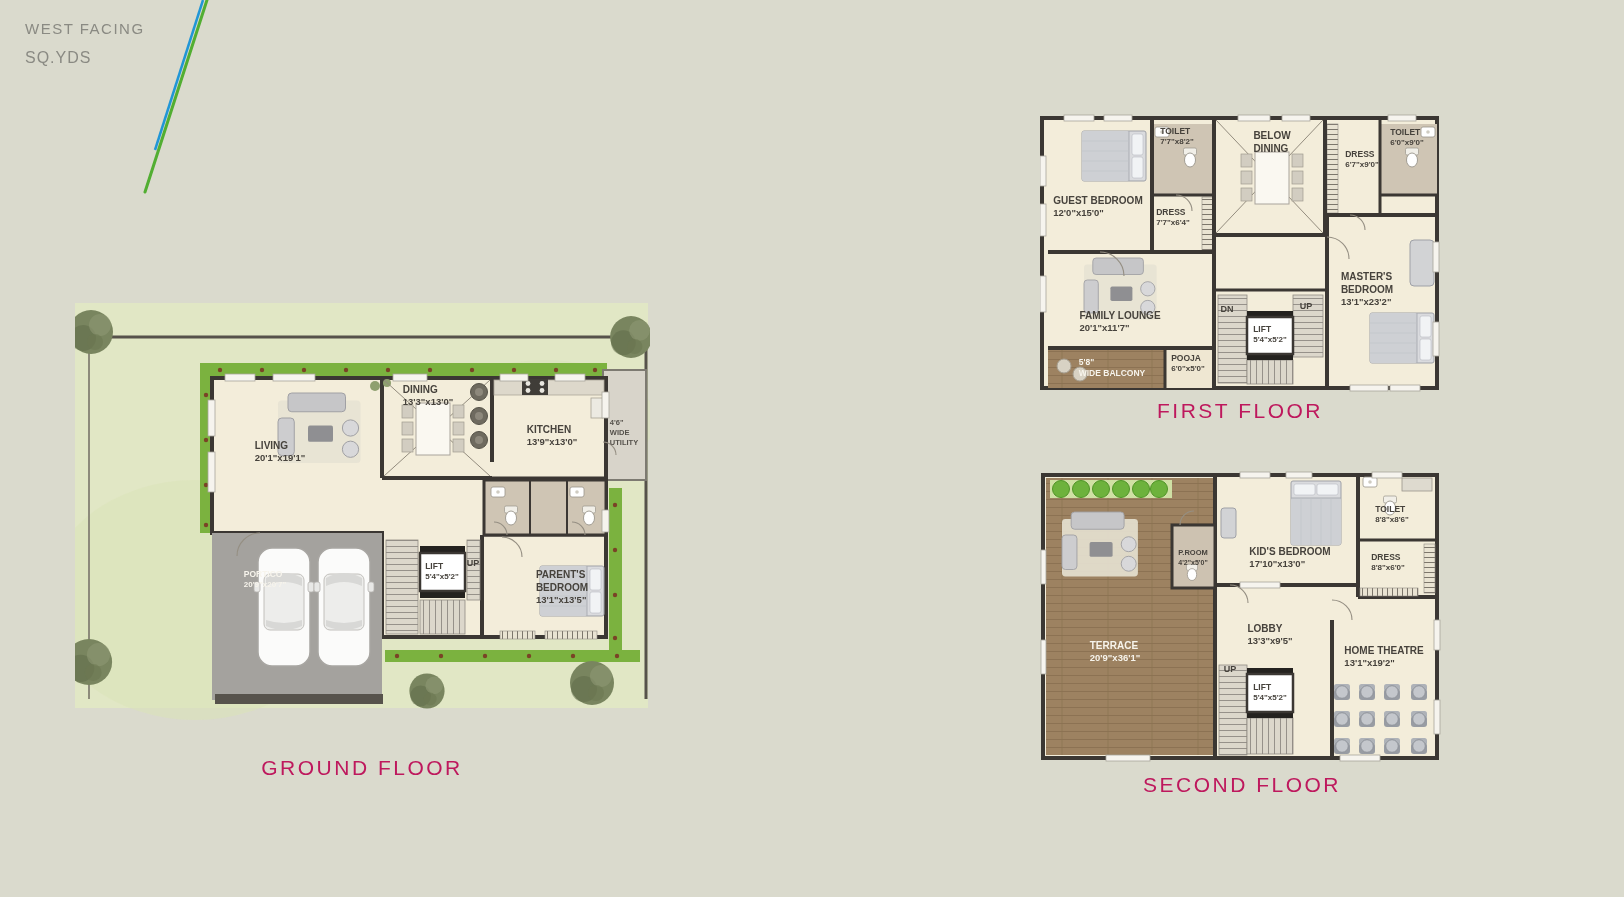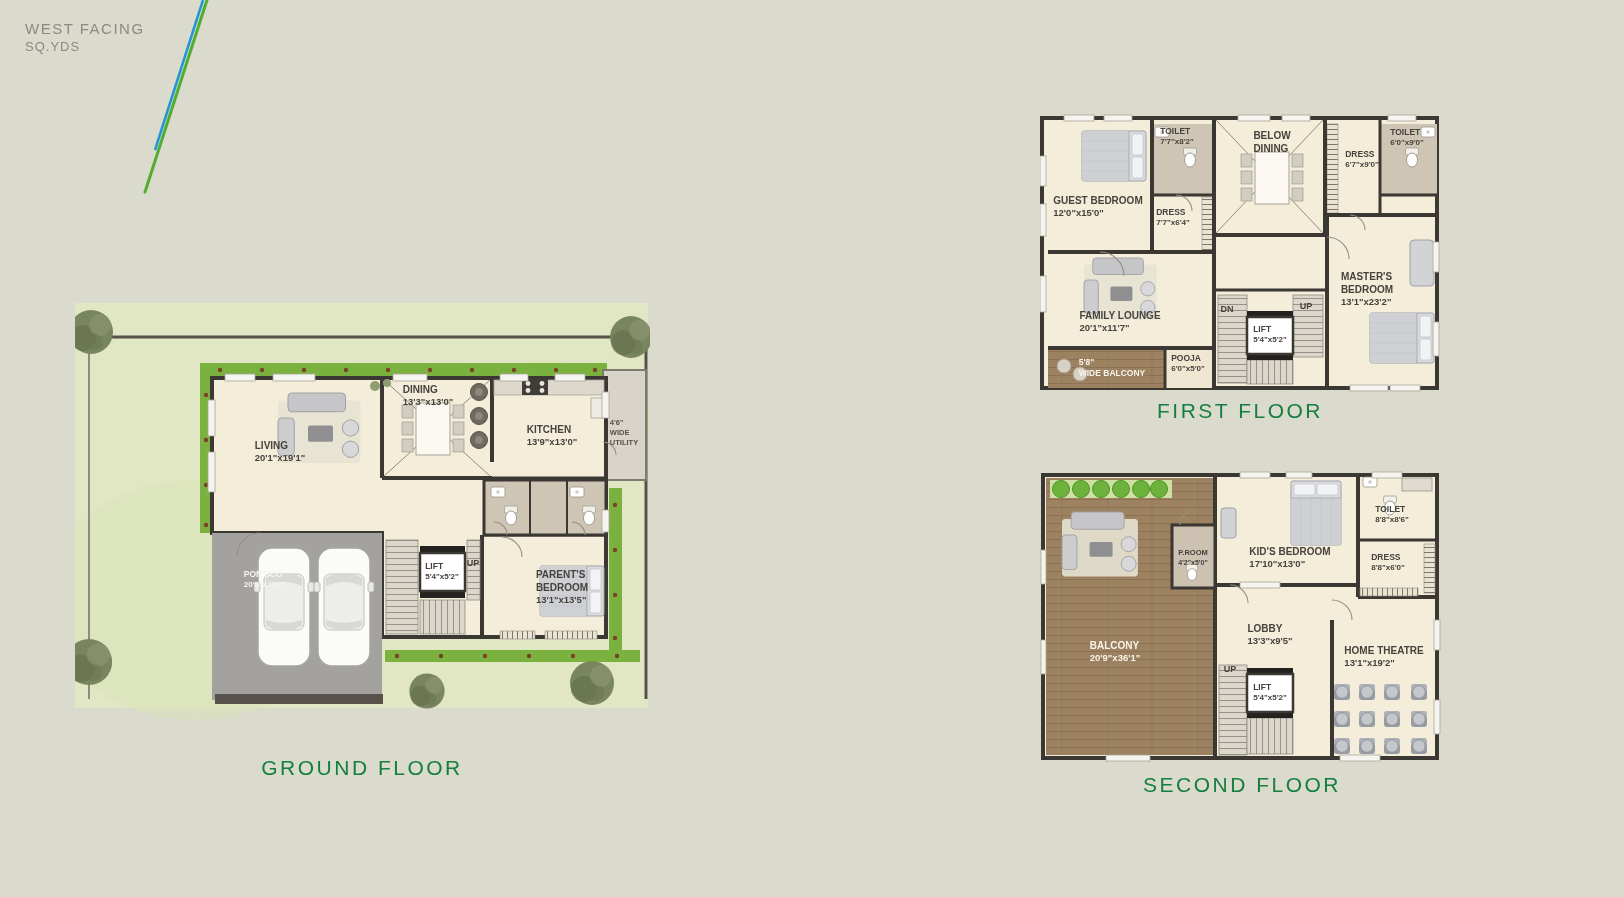--- a/index.html
+++ b/index.html
@@ -2,34 +2,34 @@
 <html><head>
 <meta charset="utf-8">
 <style>
   html,body{margin:0;padding:0;}
   body{width:1624px;height:897px;background:#dadacd;position:relative;overflow:hidden;
        font-family:"Liberation Sans",sans-serif;}
   .page{position:absolute;left:0;top:0;width:1538px;height:897px;}
   .brand{position:absolute;left:25px;top:20px;color:#8a8a83;z-index:6;}
   .brand .facing{font-size:15px;letter-spacing:1.5px;}
   .brand .num{font-size:72px;font-weight:100;line-height:1.02;color:#90908a;letter-spacing:5px;}
-  .brand .unit{font-size:13px;letter-spacing:1px;margin-top:2px;}
+  .brand .unit{font-size:16px;letter-spacing:1px;margin-top:12px;}
   .accent{position:absolute;left:138px;top:0;z-index:5;}
   .plan{position:absolute;z-index:2;}
   .plan svg{position:absolute;left:0;top:0;}
   .lbl{position:absolute;transform:translate(-50%,-50%);text-align:left;color:#46423c;
        font-weight:bold;font-size:10px;line-height:1.3;white-space:nowrap;z-index:5;}
   .lbl .nm{display:block;}
   .lbl .dim{display:block;font-size:9.5px;}
   .lbl.sm{font-size:8.5px;} .lbl.sm .dim{font-size:8px;}
   .lbl.xs{font-size:7.5px;} .lbl.xs .dim{font-size:7px;}
   .lbl.white{color:#f7f4ec;}
   .dirlbl{position:absolute;transform:translate(-50%,-50%);font-weight:bold;font-size:9px;
           color:#46423c;z-index:5;white-space:nowrap;}
-  .floor-title{position:absolute;transform:translateX(-50%);font-size:21px;color:#15803d;
+  .floor-title{position:absolute;transform:translateX(-50%);font-size:21px;color:#be185d;
           letter-spacing:2.5px;white-space:nowrap;z-index:5;}
 </style>
 </head>
 <body>
 
 <div class="page">
 
 <svg width="0" height="0" style="position:absolute" aria-hidden="true">
 <defs>
   <pattern id="pt-tread" width="6" height="6" patternUnits="userSpaceOnUse">
@@ -481,21 +481,21 @@
           <rect x="332" y="12" width="30" height="6"></rect>
     <rect x="1" y="90" width="5" height="34"></rect>
           <rect x="1" y="180" width="5" height="34"></rect>
     <rect x="394" y="160" width="6" height="30"></rect>
           <rect x="394" y="240" width="6" height="34"></rect>
     <rect x="300" y="295" width="40" height="6"></rect>
           <rect x="66" y="295" width="44" height="6"></rect>
   </g>
 </svg>
   <div class="lbl white" style="left:75px;top:192px">
-    <span class="nm">BALCONY</span>
+    <span class="nm">TERRACE</span>
     <span class="dim">20'9"x36'1"</span>
   </div>
   <div class="lbl xs" style="left:153px;top:97px">
     <span class="nm">P.ROOM</span>
     <span class="dim">4'2"x5'0"</span>
   </div>
   <div class="lbl" style="left:250px;top:98px">
     <span class="nm">KID'S BEDROOM</span>
     <span class="dim">17'10"x13'0"</span>
   </div>

